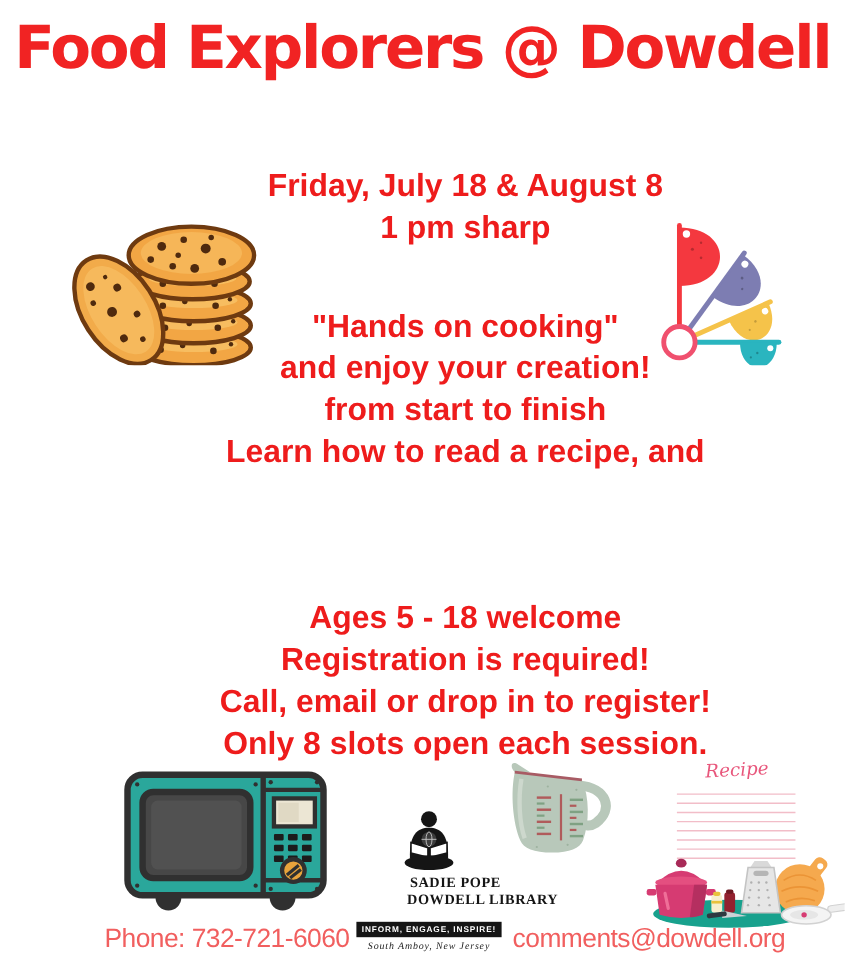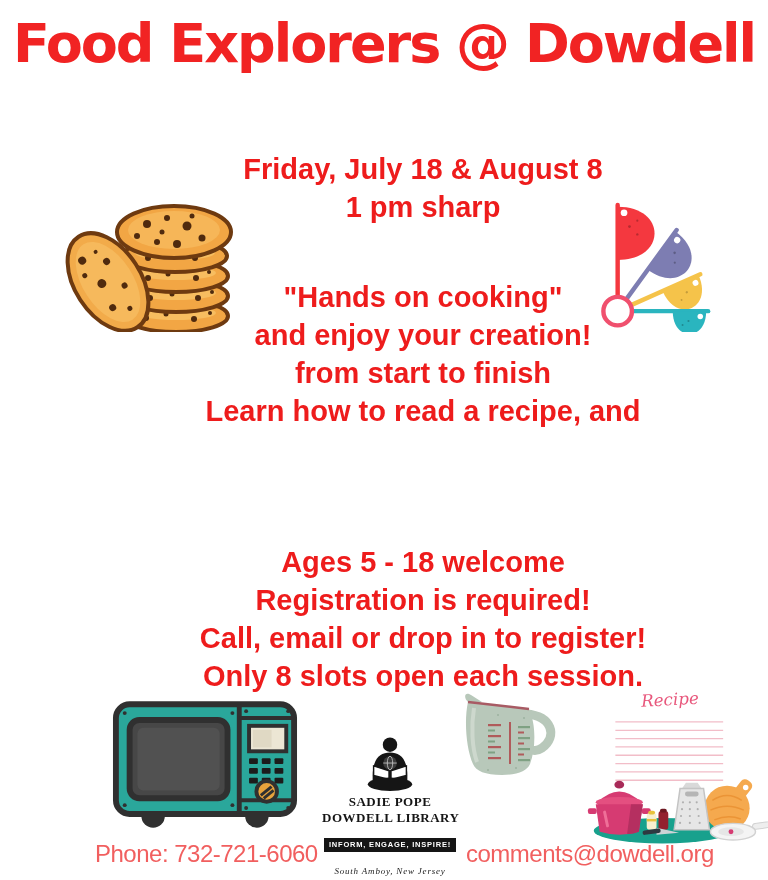--- a/index.html
+++ b/index.html
@@ -52,34 +52,35 @@
     color: #151515;
   }
   .library-logo .figure { display: block; margin: 0 auto 2px auto; }
   .library-logo .lib-name {
     font-family: "Liberation Serif", serif;
     font-weight: 700;
     font-size: 13px;
     letter-spacing: 0.5px;
     line-height: 16px;
     white-space: nowrap;
+    margin-left: 48px;
   }
   .library-logo .lib-bar {
     display: inline-block;
     margin-top: 12px;
     background: #151515;
     color: #ffffff;
     font-size: 7.5px;
     font-weight: 700;
     letter-spacing: 0.8px;
     padding: 2px 5px 3px 5px;
     white-space: nowrap;
   }
   .library-logo .lib-loc {
-    margin-top: 14px;
+    margin-top: 3px;
     font-family: "Liberation Serif", serif;
     font-style: italic;
     font-size: 9px;
     letter-spacing: 0.8px;
     color: #222222;
     white-space: nowrap;
   }
   .contact {
     position: absolute;
     top: 840px; left: 0;

